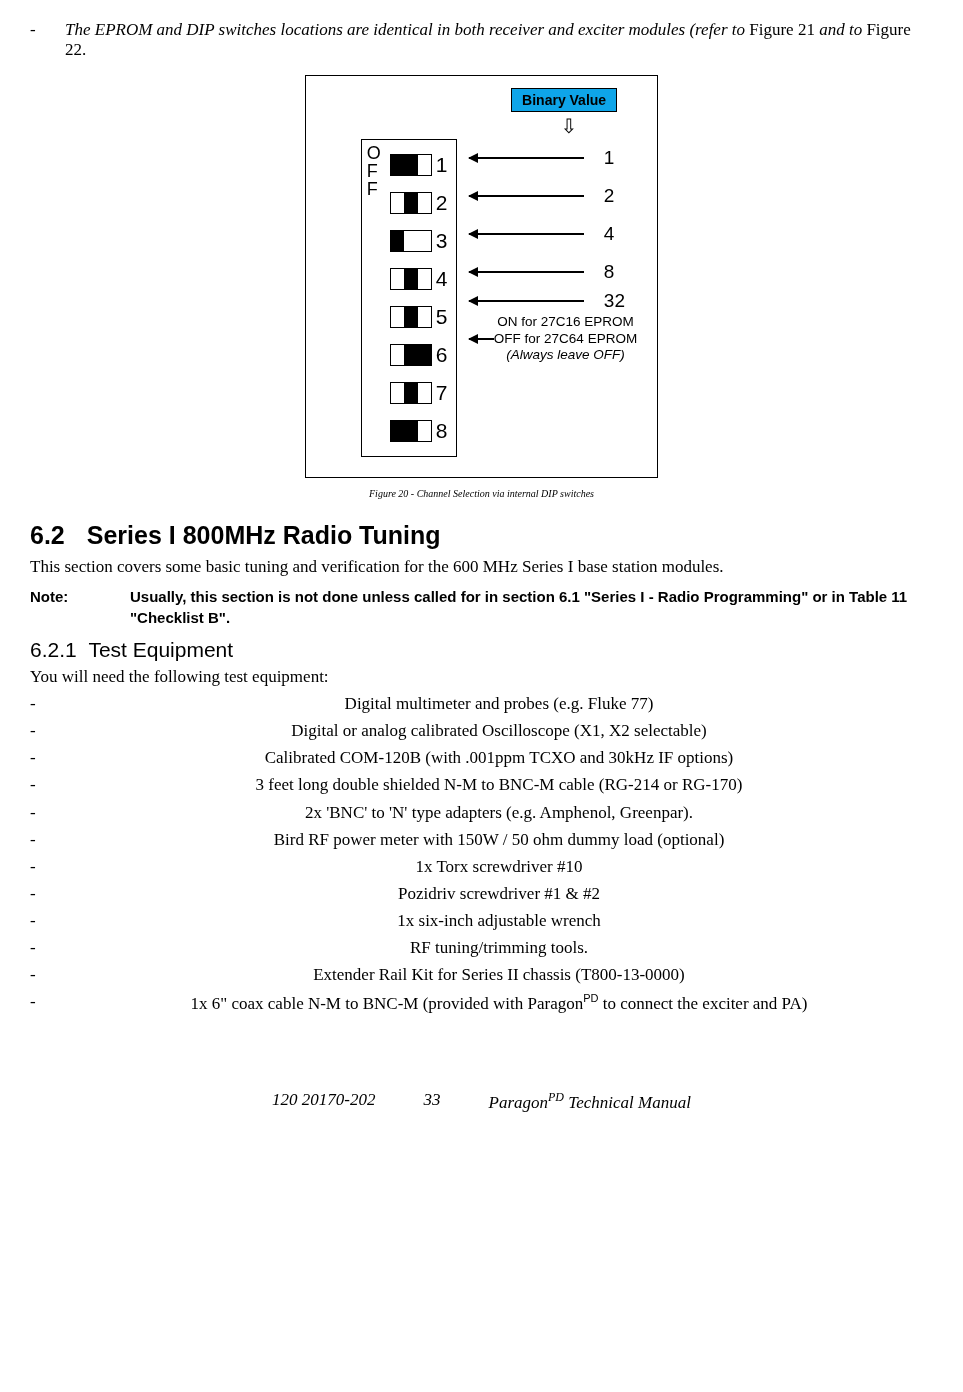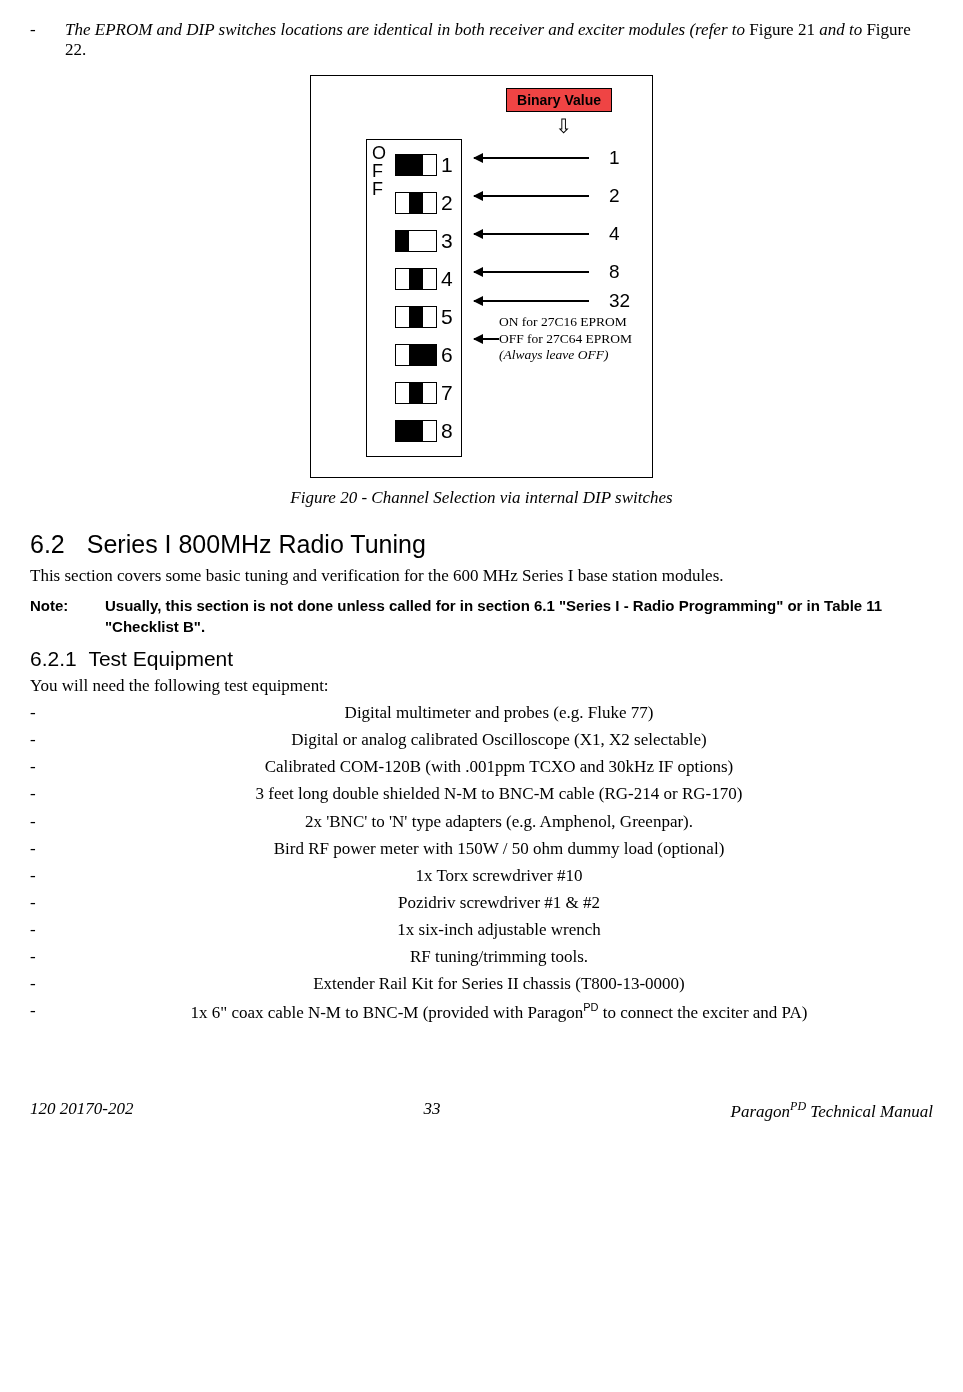--- a/index.html
+++ b/index.html
@@ -40,21 +40,21 @@
     }
     .binary-box {
       position: absolute;
       top: 12px;
       right: 40px;
       border: 1.5px solid #000;
       padding: 3px 10px;
       font-family: Arial, sans-serif;
       font-weight: bold;
       font-size: 14px;
-      background: #ef4444;
+      background: #0ea5e9;
     }
     .binary-arrow {
       position: absolute;
       top: 38px;
       right: 80px;
       font-size: 20px;
     }
     .figure-content {
       display: flex;
       margin-top: 48px;
@@ -130,54 +130,56 @@
     }
     .arrow-val {
       font-family: Arial, sans-serif;
       font-size: 19px;
       margin-left: 20px;
     }
     .arrow-row.eprom .arrow-line {
       width: 25px;
     }
     .eprom-text {
-      font-family: Liberation Serif, serif;
+      font-family: Liberation Sans, sans-serif;
       font-size: 13.5px;
+      text-align: center;
       margin-left: 0;
       line-height: 1.25;
     }
     .eprom-text .it {
       font-style: italic;
     }
     .figure-caption {
       font-style: italic;
-      font-size: 17px;
+      font-size: 10px;
       margin-top: 10px;
     }
     h2.section {
       font-family: Arial, sans-serif;
-      font-weight: normal;
+      font-weight: bold;
       font-size: 25px;
       margin: 22px 0 6px 0;
     }
     h2.section .num {
       display: inline-block;
       margin-right: 22px;
     }
     .body-text {
       margin: 4px 0;
       line-height: 1.3;
     }
     .note-row {
       display: flex;
       font-family: Arial, sans-serif;
       font-weight: bold;
       font-size: 15px;
       margin: 8px 0;
       line-height: 1.4;
+      gap: 25px;
     }
     .note-label {
       width: 75px;
     }
     .note-text {
       flex: 1;
     }
     h3.subsection {
       font-family: Arial, sans-serif;
       font-weight: normal;
@@ -199,21 +201,21 @@
     .bullet-text {
       flex: 1;
       text-align: center;
     }
     sup {
       font-family: Arial, sans-serif;
       font-size: 11px;
     }
     .footer {
       display: flex;
-      justify-content: space-between;
+      justify-content: center;
       font-style: italic;
       margin-top: 75px;
       gap: 48px;
     }
     .footer .center {
       font-style: italic;
     }
     .footer .right sup {
       font-style: italic;
       font-family: "Times New Roman", serif;

